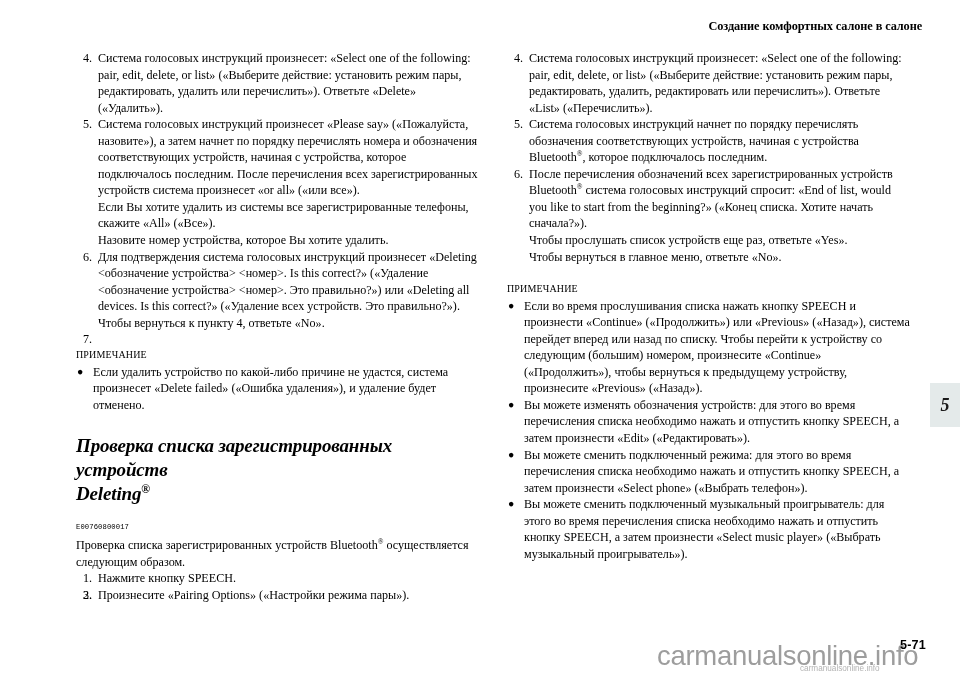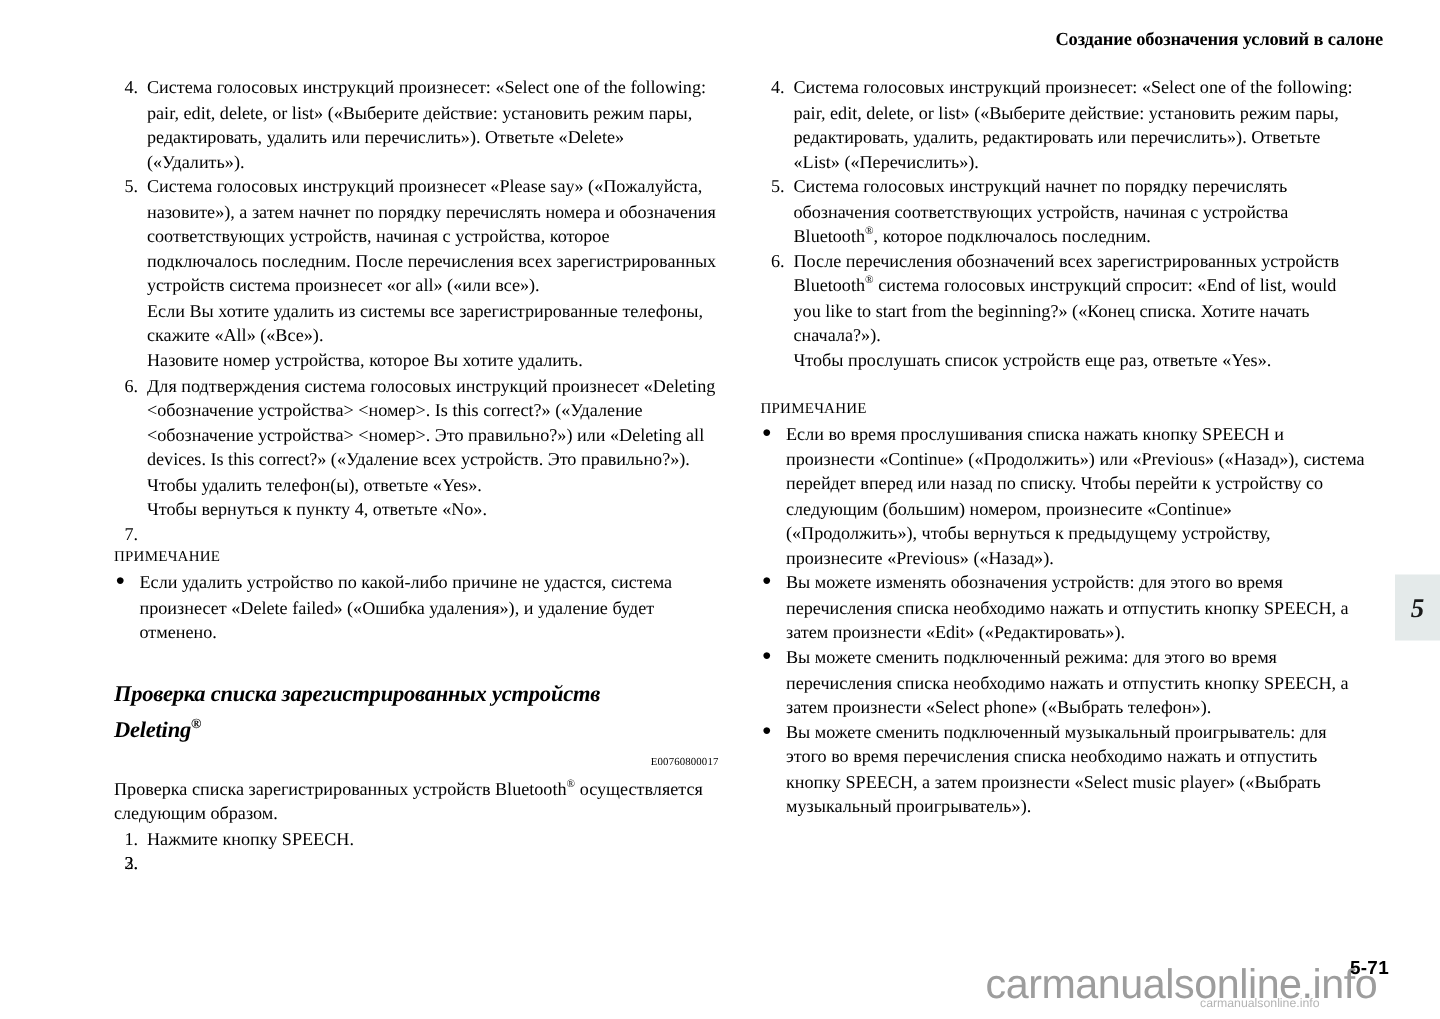--- a/index.html
+++ b/index.html
@@ -109,38 +109,37 @@
     top: 0px;
     font-size: 10.5px;
     line-height: 16.55px;
   }
 
   
   .sec-head {
     margin-top: 21px;
     font-style: italic;
     font-weight: bold;
-    font-size: 15px;
+    font-size: 19px;
     line-height: 24px;
     letter-spacing: -0.15px;
   }
   .sec-head sup {
     font-size: 0.62em;
     font-style: normal;
     font-weight: bold;
     vertical-align: super;
     line-height: 0;
   }
 
   .ecode {
-    text-align: right;
     font-size: 7.2px;
-    font-family: Liberation Serif, serif;
+    font-family: Liberation Mono, monospace;
     letter-spacing: 0.1px;
-    margin-top: 1px;
+    margin-top: 13px;
     margin-bottom: 1px;
     padding-right: 1px;
   }
 
   .body-para {
     font-size: 12.1px;
     line-height: 16.55px;
   }
 
   sup.reg {
@@ -178,21 +177,21 @@
     color: #b4b4b4;
     letter-spacing: 0px;
     white-space: nowrap;
   }
 </style>
 </head>
 <body>
 
 <div class="page">
 
-  <div class="header">Создание обозначения условий в салоне</div>
+  <div class="header">Создание комфортных салоне в салоне</div>
 
   <div class="chapter-tab">
     <span>5</span>
   </div>
 
   <div class="col col-left">
 
     <ol class="numlist">
       <li>
         <span class="num">4.</span>
@@ -200,21 +199,20 @@
       </li>
       <li>
         <span class="num">5.</span>
         <span>Система голосовых инструкций произнесет «Please say» («Пожалуйста, назовите»), а затем начнет по порядку перечислять номера и обозначения соответствующих устройств, начиная с устройства, которое подключалось последним. После перечисления всех зарегистрированных устройств система произнесет «or all» («или все»).</span>
         <span class="cont">Если Вы хотите удалить из системы все зарегистрированные телефоны, скажите «All» («Все»).</span>
         <span class="cont">Назовите номер устройства, которое Вы хотите удалить.</span>
       </li>
       <li>
         <span class="num">6.</span>
         <span>Для подтверждения система голосовых инструкций произнесет «Deleting &lt;обозначение устройства&gt; &lt;номер&gt;. Is this correct?» («Удаление &lt;обозначение устройства&gt; &lt;номер&gt;. Это правильно?») или «Deleting all devices. Is this correct?» («Удаление всех устройств. Это правильно?»).</span>
-        <span class="cont">Чтобы удалить телефон(ы), ответьте «Yes».</span>
         <span class="cont">Чтобы вернуться к пункту 4, ответьте «No».</span>
       </li>
       <li>
         <span class="num">7.</span>
       </li>
     </ol>
 
     <div class="note-title">ПРИМЕЧАНИЕ</div>
     <ul class="bullets">
       <li>
@@ -237,39 +235,41 @@
     <ol class="numlist">
       <li>
         <span class="num">1.</span>
         <span>Нажмите кнопку SPEECH.</span>
       </li>
       <li>
         <span class="num">2.</span>
       </li>
       <li>
         <span class="num">3.</span>
+        <span>Произнесите «Pairing Options» («Настройки режима пары»).</span>
       </li>
     </ol>
   </div>
 
   <div class="col col-right">
 
     <ol class="numlist">
       <li>
         <span class="num">4.</span>
         <span>Система голосовых инструкций произнесет: «Select one of the following: pair, edit, delete, or list» («Выберите действие: установить режим пары, редактировать, удалить, редактировать или перечислить»). Ответьте «List» («Перечислить»).</span>
       </li>
       <li>
         <span class="num">5.</span>
         <span>Система голосовых инструкций начнет по порядку перечислять обозначения соответствующих устройств, начиная с устройства Bluetooth</span><sup class="reg">®</sup><span>, которое подключалось последним.</span>
       </li>
       <li>
         <span class="num">6.</span>
         <span>После перечисления обозначений всех зарегистрированных устройств Bluetooth</span><sup class="reg">®</sup><span> система голосовых инструкций спросит: «End of list, would you like to start from the beginning?» («Конец списка. Хотите начать сначала?»).</span>
         <span class="cont">Чтобы прослушать список устройств еще раз, ответьте «Yes».</span>
+        <span class="cont">Чтобы вернуться в главное меню, ответьте «No».</span>
       </li>
     </ol>
 
     <div class="note-title">ПРИМЕЧАНИЕ</div>
     <ul class="bullets">
       <li>
         <span class="dot">●</span>
         <span>Если во время прослушивания списка нажать кнопку SPEECH и произнести «Continue» («Продолжить») или «Previous» («Назад»), система перейдет вперед или назад по списку. Чтобы перейти к устройству со следующим (большим) номером, произнесите «Continue» («Продолжить»), чтобы вернуться к предыдущему устройству, произнесите «Previous» («Назад»).</span>
       </li>
       <li>

